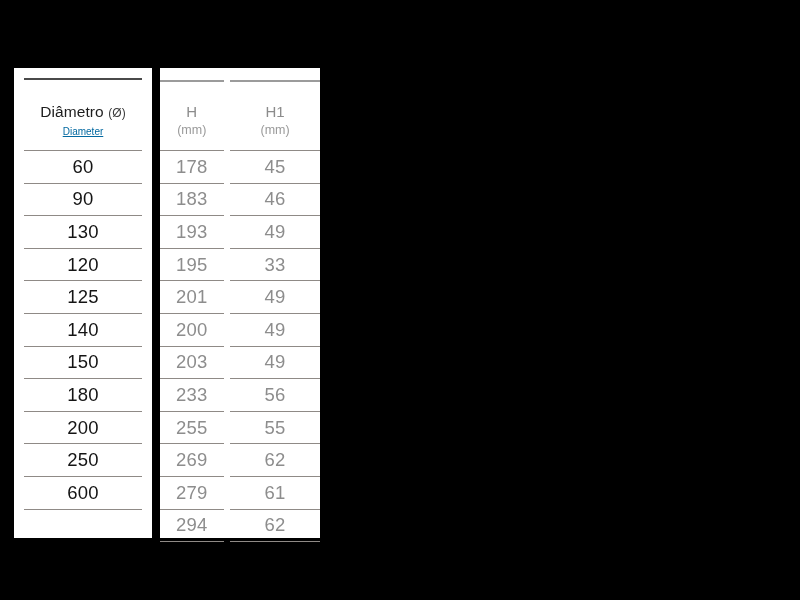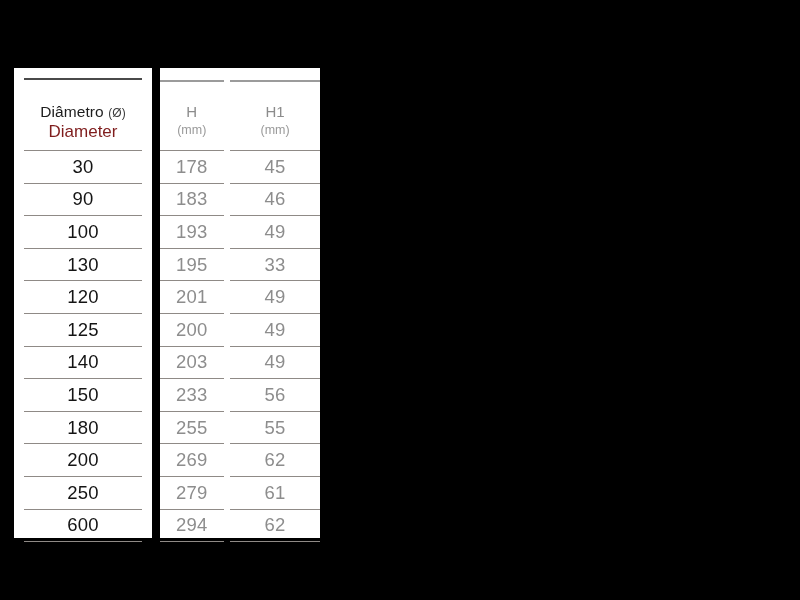--- a/index.html
+++ b/index.html
@@ -80,23 +80,24 @@
     font-size: 15.5px;
     line-height: 19px;
     letter-spacing: 0.1px;
   }
   .hdr-title .sym {
     font-size: 12px;
     color: #3a3a3a;
   }
   .hdr-sub {
     display: block;
-    color: #7f1d1d;
-    font-size: 17px;
+    color: #0369a1;
+    font-size: 10px;
     line-height: 18px;
+    text-decoration: underline;
   }
 
   .hdr-title-gray {
     display: block;
     color: #8c8c8c;
     font-size: 15px;
     line-height: 20px;
   }
   .hdr-sub-gray {
     display: block;
@@ -150,27 +151,24 @@
         <tr>
           <td class="hdr-cell">
             <span class="hdr-rule"></span>
             <span style="display:block;height:22px;"></span>
             <span class="hdr-title"><span>Diâmetro</span> <span class="sym">(Ø)</span></span>
             <span class="hdr-sub">Diameter</span>
           </td>
         </tr>
 
         <tr>
-            <td class="data-cell"><span class="val-dark">30</span></td>
+            <td class="data-cell"><span class="val-dark">60</span></td>
           </tr>
         <tr>
             <td class="data-cell"><span class="val-dark">90</span></td>
-          </tr>
-        <tr>
-            <td class="data-cell"><span class="val-dark">100</span></td>
           </tr>
         <tr>
             <td class="data-cell"><span class="val-dark">130</span></td>
           </tr>
         <tr>
             <td class="data-cell"><span class="val-dark">120</span></td>
           </tr>
         <tr>
             <td class="data-cell"><span class="val-dark">125</span></td>
           </tr>

